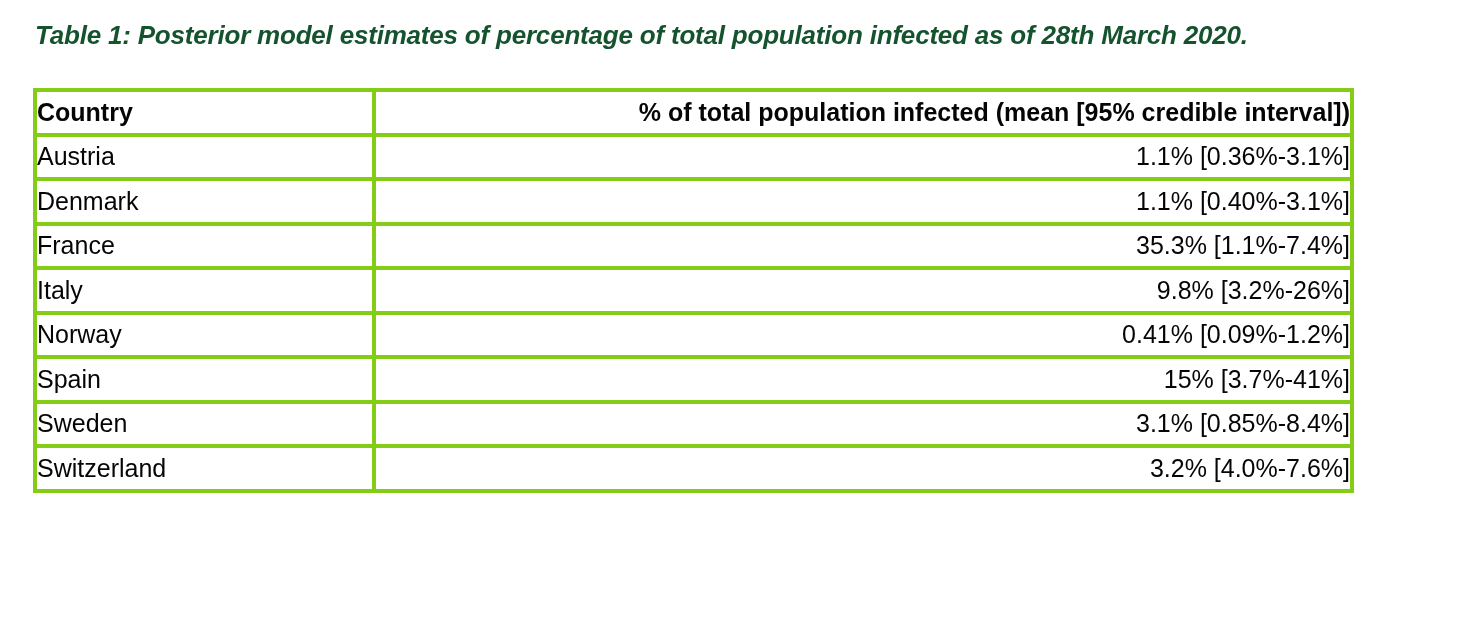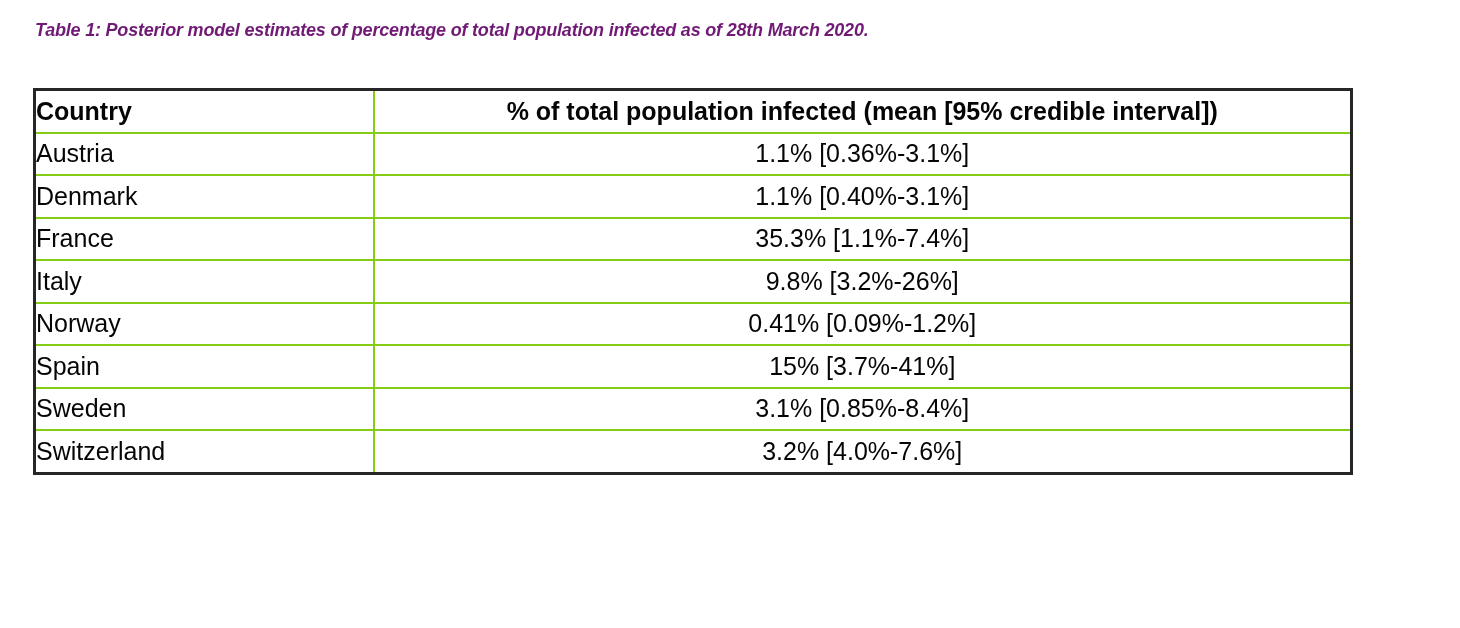--- a/index.html
+++ b/index.html
@@ -19,56 +19,56 @@
     background: #ffffff;
     overflow: hidden;
   }
   .caption {
     position: absolute;
     left: 35px;
     top: 20px;
     width: 1400px;
     font-style: italic;
     font-weight: 600;
-    font-size: 18px;
+    font-size: 26px;
     letter-spacing: -0.2px;
-    color: #701a75;
+    color: #14532d;
     white-space: nowrap;
   }
   table.estimates {
     position: absolute;
     left: 33px;
     top: 88px;
     width: 1317px;
     border-collapse: collapse;
     table-layout: fixed;
     border: 3px solid #262626;
   }
   table.estimates col.col-country { width: 339px; }
   table.estimates col.col-estimate { width: 978px; }
   table.estimates th,
   table.estimates td {
-    border: 2px solid #84cc16;
+    border: 4px solid #84cc16;
     height: 40.5px;
     padding: 0;
     font-size: 25px;
     line-height: 1;
     color: #050505;
     overflow: hidden;
     white-space: nowrap;
   }
   table.estimates th {
     font-weight: 700;
   }
   .cell-country {
     text-align: left;
     padding-left: 13px;
   }
   .cell-estimate {
-    text-align: center;
+    text-align: right;
   }
 </style>
 </head>
 <body>
 
 <div class="page">
 
   <div class="caption">Table 1: Posterior model estimates of percentage of total population infected as of 28th March 2020.</div>
 
   <table class="estimates">

